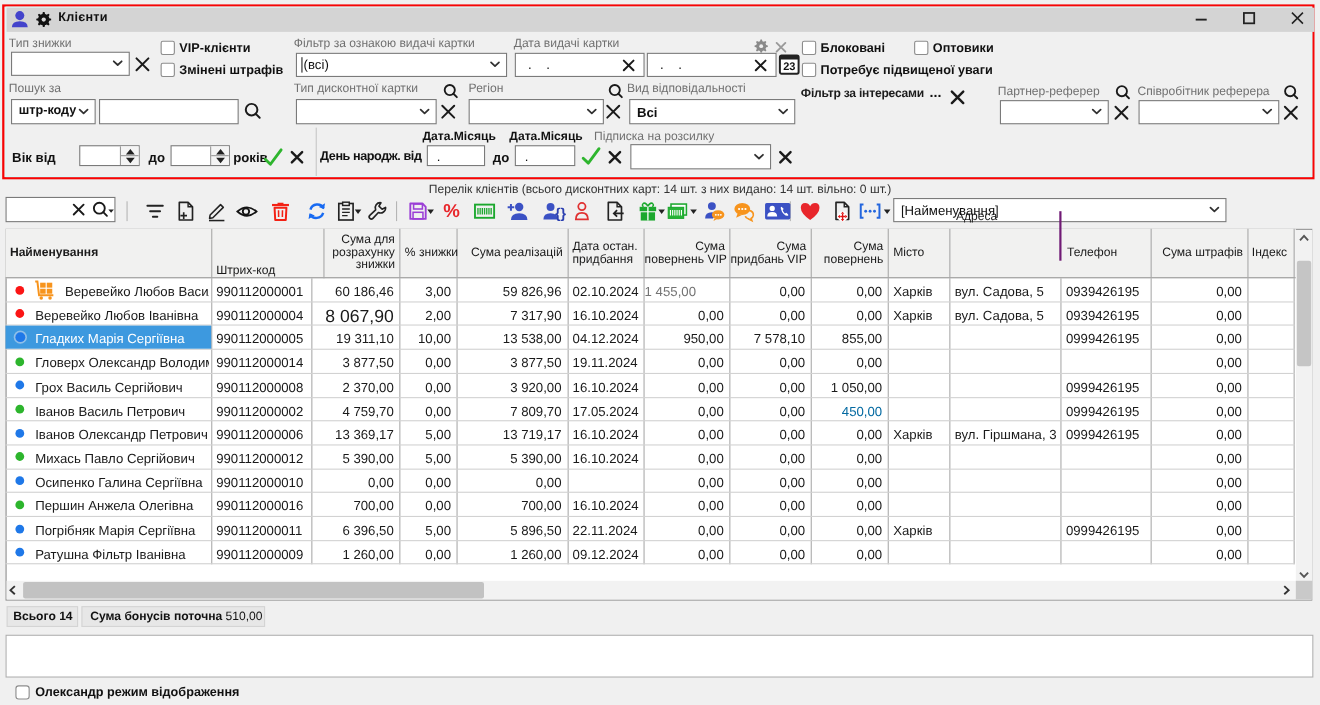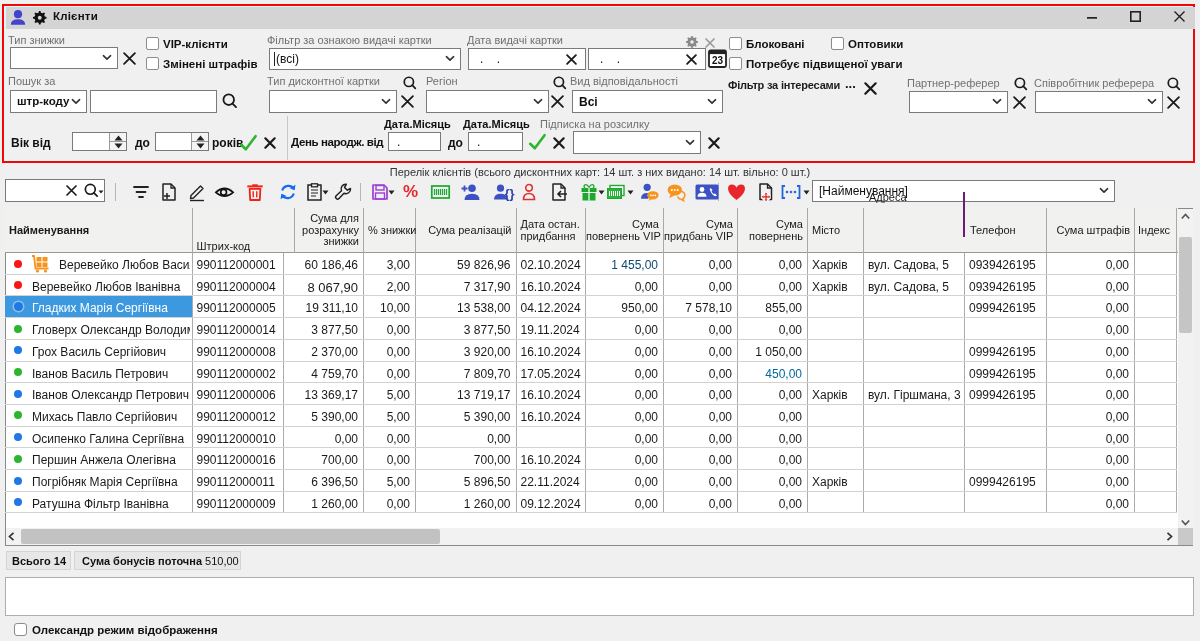--- a/index.html
+++ b/index.html
@@ -445,32 +445,32 @@
     <path d="M1 1 L3 1 L4.5 13.5 L17.5 13.5" fill="none" stroke="#f7941d" stroke-width="1.8"></path>
     <circle cx="6.5" cy="16" r="1.6" fill="#f7941d"></circle>
     <circle cx="14.5" cy="16" r="1.6" fill="#f7941d"></circle>
   </svg>
 <div class="abs" style="left:59px;top:258.0px;width:131px;overflow:hidden;font-size:12px;color:#1a1a1a;white-space:nowrap">Веревейко Любов Василі...</div>
 <div class="abs" style="left:196.5px;top:258.0px;font-size:12px;color:#1a1a1a;white-space:nowrap">990112000001</div>
 <div class="abs" style="left:284.0px;top:258.0px;width:79px;text-align:right;padding-right:5px;font-size:12px;color:#1a1a1a;white-space:nowrap;box-sizing:border-box">60 186,46</div>
 <div class="abs" style="left:364.0px;top:258.0px;width:51px;text-align:right;padding-right:5px;font-size:12px;color:#1a1a1a;white-space:nowrap;box-sizing:border-box">3,00</div>
 <div class="abs" style="left:416.0px;top:258.0px;width:99.5px;text-align:right;padding-right:5px;font-size:12px;color:#1a1a1a;white-space:nowrap;box-sizing:border-box">59 826,96</div>
 <div class="abs" style="left:520.5px;top:258.0px;font-size:12px;color:#1a1a1a;white-space:nowrap">02.10.2024</div>
-<div class="abs" style="left:586.0px;top:258.0px;width:77px;text-align:right;padding-right:5px;font-size:12px;color:#0c4a6e;white-space:nowrap;box-sizing:border-box">1 455,00</div>
+<div class="abs" style="left:586.0px;top:258.0px;width:77px;text-align:left;padding-right:5px;font-size:12px;color:#737373;white-space:nowrap;box-sizing:border-box">1 455,00</div>
 <div class="abs" style="left:664.0px;top:258.0px;width:73px;text-align:right;padding-right:5px;font-size:12px;color:#1a1a1a;white-space:nowrap;box-sizing:border-box">0,00</div>
 <div class="abs" style="left:738.0px;top:258.0px;width:69px;text-align:right;padding-right:5px;font-size:12px;color:#1a1a1a;white-space:nowrap;box-sizing:border-box">0,00</div>
 <div class="abs" style="left:812.0px;top:258.0px;font-size:12px;color:#1a1a1a;white-space:nowrap">Харків</div>
 <div class="abs" style="left:868.0px;top:258.0px;font-size:12px;color:#1a1a1a;white-space:nowrap">вул. Садова, 5</div>
 <div class="abs" style="left:969.0px;top:258.0px;font-size:12px;color:#1a1a1a;white-space:nowrap">0939426195</div>
 <div class="abs" style="left:1047.0px;top:258.0px;width:87px;text-align:right;padding-right:5px;font-size:12px;color:#1a1a1a;white-space:nowrap;box-sizing:border-box">0,00</div>
 <div class="abs" style="left:5px;top:295.4px;width:1172px;height:1px;background:#d2d2d2"></div>
 <div class="abs" style="left:14px;top:281.2px;width:8px;height:8px;border-radius:50%;background:#fb1515"></div>
 <div class="abs" style="left:32px;top:279.7px;width:158px;overflow:hidden;font-size:12px;color:#1a1a1a;white-space:nowrap">Веревейко Любов Іванівна</div>
 <div class="abs" style="left:196.5px;top:279.7px;font-size:12px;color:#1a1a1a;white-space:nowrap">990112000004</div>
-<div class="abs" style="left:284.0px;top:279.7px;width:79px;text-align:right;padding-right:5px;font-size:13px;color:#1a1a1a;white-space:nowrap;box-sizing:border-box">8 067,90</div>
+<div class="abs" style="left:284.0px;top:279.7px;width:79px;text-align:right;padding-right:5px;font-size:16px;color:#1a1a1a;white-space:nowrap;box-sizing:border-box">8 067,90</div>
 <div class="abs" style="left:364.0px;top:279.7px;width:51px;text-align:right;padding-right:5px;font-size:12px;color:#1a1a1a;white-space:nowrap;box-sizing:border-box">2,00</div>
 <div class="abs" style="left:416.0px;top:279.7px;width:99.5px;text-align:right;padding-right:5px;font-size:12px;color:#1a1a1a;white-space:nowrap;box-sizing:border-box">7 317,90</div>
 <div class="abs" style="left:520.5px;top:279.7px;font-size:12px;color:#1a1a1a;white-space:nowrap">16.10.2024</div>
 <div class="abs" style="left:586.0px;top:279.7px;width:77px;text-align:right;padding-right:5px;font-size:12px;color:#1a1a1a;white-space:nowrap;box-sizing:border-box">0,00</div>
 <div class="abs" style="left:664.0px;top:279.7px;width:73px;text-align:right;padding-right:5px;font-size:12px;color:#1a1a1a;white-space:nowrap;box-sizing:border-box">0,00</div>
 <div class="abs" style="left:738.0px;top:279.7px;width:69px;text-align:right;padding-right:5px;font-size:12px;color:#1a1a1a;white-space:nowrap;box-sizing:border-box">0,00</div>
 <div class="abs" style="left:812.0px;top:279.7px;font-size:12px;color:#1a1a1a;white-space:nowrap">Харків</div>
 <div class="abs" style="left:868.0px;top:279.7px;font-size:12px;color:#1a1a1a;white-space:nowrap">вул. Садова, 5</div>
 <div class="abs" style="left:969.0px;top:279.7px;font-size:12px;color:#1a1a1a;white-space:nowrap">0939426195</div>
 <div class="abs" style="left:1047.0px;top:279.7px;width:87px;text-align:right;padding-right:5px;font-size:12px;color:#1a1a1a;white-space:nowrap;box-sizing:border-box">0,00</div>

